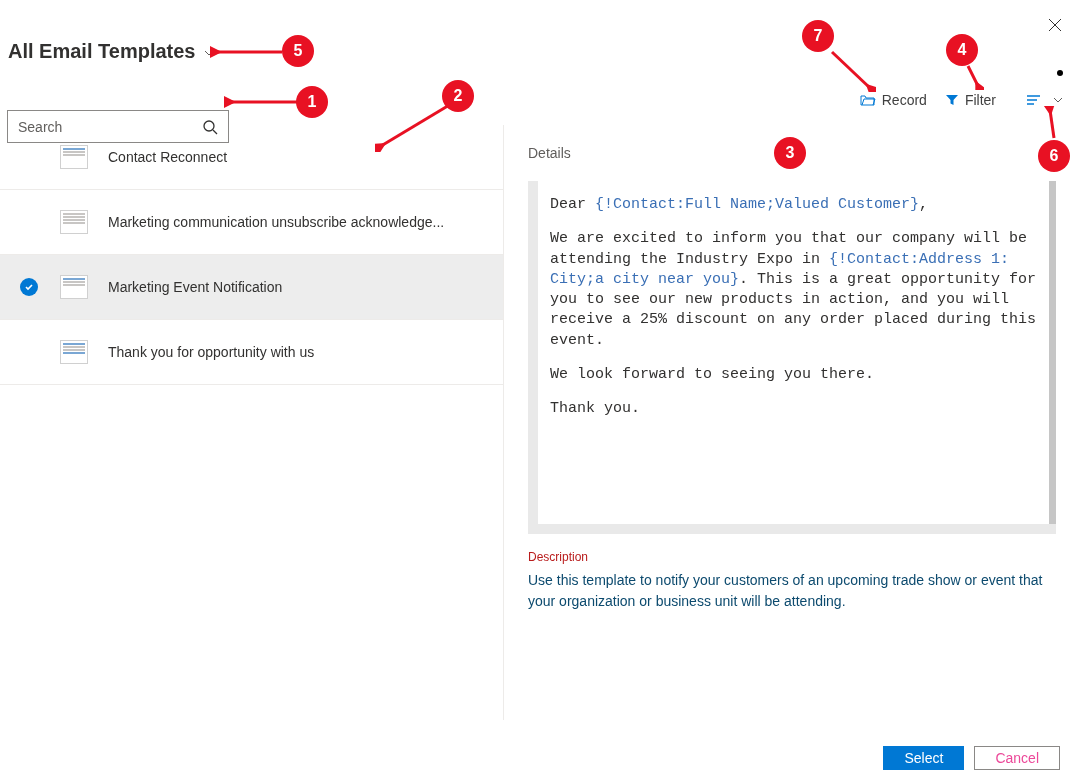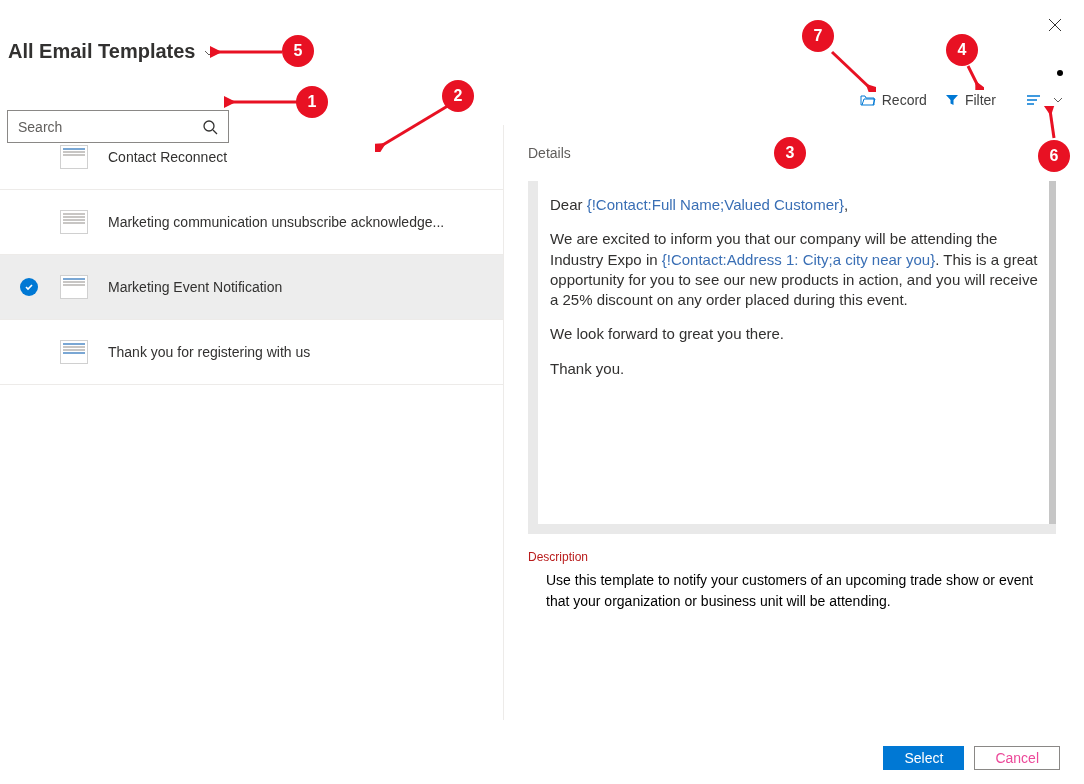--- a/index.html
+++ b/index.html
@@ -120,33 +120,33 @@
     padding: 20px 28px 0 24px;
     position: relative;
   }
   .details-title { font-size: 14px; color: #605e5c; margin-bottom: 20px; }
   .body-box {
     position: relative;
     border-left: 10px solid #e9e9e9;
     border-bottom: 10px solid #e9e9e9;
     height: 353px;
     padding: 14px 18px 14px 12px;
-    font-family: Liberation Sans, sans-serif;
+    font-family: Liberation Mono, monospace;
     font-size: 15px;
     line-height: 1.35;
   }
   .body-box .scrollbar {
     position: absolute;
     right: 0; top: 0; width: 7px; height: 100%;
     background: #c6c6c6;
   }
   .body-box p { margin-bottom: 14px; }
   .token { color: #3a6fb5; }
   .desc-label { font-size: 12px; color: #b91c1c; margin-top: 16px; }
-  .desc-text  { font-size: 14px; color: #000000; margin-top: 6px; line-height: 1.5; max-width: 560px; margin-left: 18px;}
+  .desc-text  { font-size: 14px; color: #0c4a6e; margin-top: 6px; line-height: 1.5; max-width: 560px;}
   .footer {
     position: absolute;
     bottom: 14px;
     right: 24px;
     display: flex;
     gap: 10px;
   }
   .btn {
     height: 24px;
     padding: 0 20px;
@@ -268,37 +268,37 @@
     </div>
 
     <div class="list-item">
       <div class="check-col"></div>
       <div class="thumb">
         <div class="tline blue"></div>
           <div class="tline"></div>
           <div class="tline"></div>
           <div class="tline blue"></div>
       </div>
-      <div class="item-label">Thank you for registering with us</div>
+      <div class="item-label">Thank you for opportunity with us</div>
     </div>
 
   </div>
 
   <div class="details-pane">
     <div class="details-title">Details</div>
 
     <div class="body-box">
       <div class="scrollbar"></div>
       <p>
         <span>Dear </span><span class="token">{!Contact:Full Name;Valued Customer}</span><span>,</span>
       </p>
       <p>
         <span>We are excited to inform you that our company will be attending the Industry Expo in </span><span class="token">{!Contact:Address 1: City;a city near you}</span><span>. This is a great opportunity for you to see our new products in action, and you will receive a 25% discount on any order placed during this event.</span>
       </p>
-      <p>We look forward to great you there.</p>
+      <p>We look forward to seeing you there.</p>
       <p>Thank you.</p>
     </div>
 
     <div class="desc-label">Description</div>
     <div class="desc-text">Use this template to notify your customers of an upcoming trade show or event that your organization or business unit will be attending.</div>
   </div>
 </div>
 
 <div class="footer">
   <div class="btn btn-primary">Select</div>

